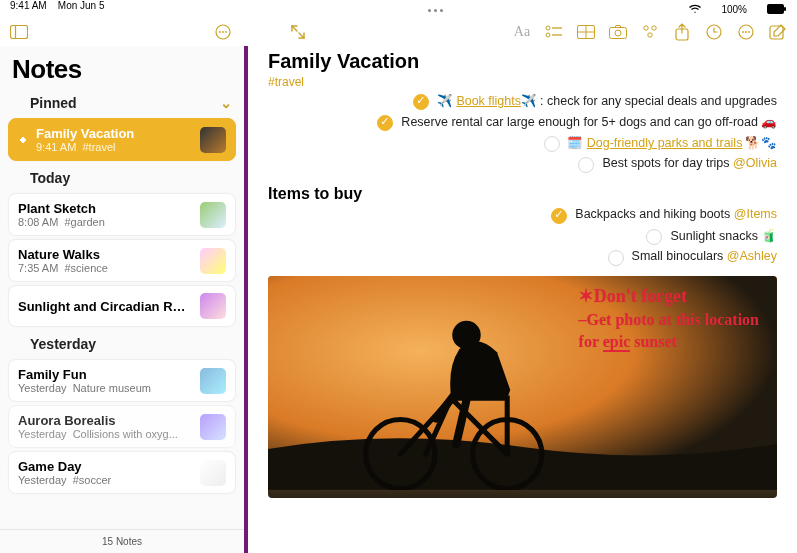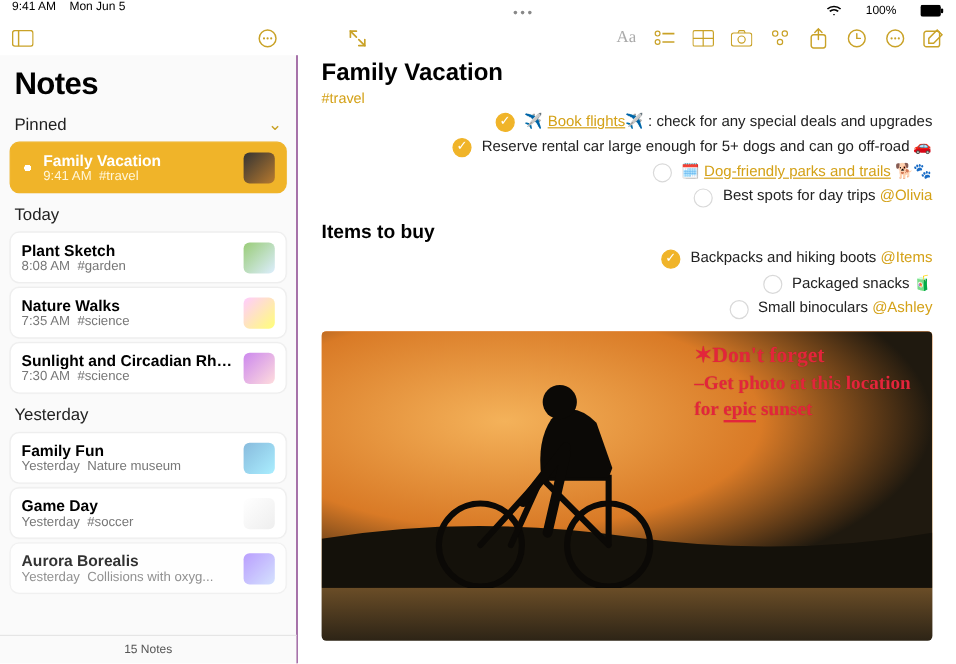--- a/index.html
+++ b/index.html
@@ -7,23 +7,23 @@
   .statusbar { height: 18px; display:flex; justify-content:space-between; font-size:10px; padding:0 10px; color:#000; }
   .statusbar .right { display:flex; align-items:center; gap:20px; }
   .toolbar { height: 28px; display:flex; align-items:center; padding: 0 10px; }
   .toolbar .left, .toolbar .right { display:flex; align-items:center; gap:14px; }
   .toolbar .mid { flex:1; display:flex; justify-content:center; }
   .toolbar .threedots { display:flex; gap:3px; }
   .toolbar .threedots span{ width:3px;height:3px;border-radius:50%;background:#888;}
   .icon { width:18px; height:18px; display:inline-flex; align-items:center; justify-content:center; color:#c9a227; }
   .icon.gray { color:#aaa; }
   .app { display:flex; height: calc(553px - 18px - 28px); }
-  .sidebar { width: 248px; border-right:1px solid #701a75; display:flex; flex-direction:column; background:#fafafa; position:relative;}
+  .sidebar { width: 248px; border-right:4px solid #701a75; display:flex; flex-direction:column; background:#fafafa; position:relative;}
   .sidebar h1 { font-size:26px; font-weight:800; padding:8px 12px 6px; letter-spacing:-0.5px; }
-  .section-hdr { display:flex; align-items:center; justify-content:space-between; padding:4px 12px 2px; font-weight:400; font-size:14px; color:#222;}
+  .section-hdr { display:flex; align-items:center; justify-content:space-between; padding:4px 12px 2px; font-weight:700; font-size:14px; color:#222;margin-left:18px;}
   .section-hdr .chev { color:#c9a227; font-size:14px;}
   .list { padding: 2px 6px; }
   .row { background:#fff; border:0.5px solid #eee; border-radius:8px; padding:7px 9px; margin:3px 2px; display:flex; align-items:center; gap:8px; box-shadow: 0 0 0 0.5px rgba(0,0,0,0.02); cursor:pointer;}
   .row.sel { background:#f0b429; border-color:#f0b429; color:#fff; }
   .row .txt { flex:1; min-width:0; }
   .row .title { font-size:13px; font-weight:600; white-space:nowrap; overflow:hidden; text-overflow:ellipsis;}
   .row .meta { font-size:11px; color:#777; }
   .row.sel .meta { color:#fff6d9; }
   .thumb { width:26px; height:26px; border-radius:5px; background:linear-gradient(135deg,#ccc,#eee); flex:none; }
   .pin-ind { width:10px;height:10px; background:#fff; mask: radial-gradient(circle,#000 40%,transparent 41%); border-radius:50%; display:none;}
@@ -32,21 +32,21 @@
   .editor { flex:1; padding: 2px 20px 0 20px; overflow:hidden; position:relative;}
   .note-title { font-size:20px; font-weight:800; margin-top:2px; margin-bottom:2px;}
   .tag { color:#d4a117; font-size:12px; }
   .check-line { display:flex; align-items:flex-start; gap:8px; font-size:12.5px; margin:4px 0; color:#222;justify-content:flex-end;}
   .chk { width:16px;height:16px;border-radius:50%; border:1.5px solid #d9d9d9; flex:none; position:relative; margin-top:1px;}
   .chk.done { background:#f0b429; border-color:#f0b429;}
   .chk.done::after{content:"✓"; color:#fff; font-size:11px; position:absolute; left:2px; top:-1px;}
   .link { color:#d4a117; text-decoration:underline; text-decoration-color:#d4a117;}
   .mention { color:#d4a117; }
   .section-h2 { font-size:16px; font-weight:800; margin:12px 0 4px;}
-  .photo { margin-top:10px; height:258px; border-radius:4px; overflow:hidden; position:relative; background:linear-gradient(180deg,#e57f2f 0%, #f2a84d 45%, #2d2416 100%);}
+  .photo { margin-top:10px; height:222px; border-radius:4px; overflow:hidden; position:relative; background:linear-gradient(180deg,#e57f2f 0%, #f2a84d 45%, #2d2416 100%);}
   .cyclist-svg { position:absolute; inset:0; }
   .hand { position:absolute; right:18px; top:10px; color:#e3253b; font-family:"Comic Sans MS","Marker Felt",cursive; font-weight:700; text-shadow:0 0 1px rgba(0,0,0,0.15); font-size:18px; line-height:1.15; text-align:left;}
   .hand .small { font-size:16px; font-weight:600; display:block; margin-top:4px; }
   .hand .under { border-bottom:2px solid #e3253b; }
   svg { display:block; }
 </style>
 </head>
 <body>
 
 <div class="statusbar">
@@ -198,50 +198,49 @@
       <div class="row">
         <div class="txt">
             <div class="title">Nature Walks</div>
             <div class="meta"><span>7:35 AM</span>&nbsp;&nbsp;<span>#science</span></div>
           </div>
         <div class="thumb" style="background:linear-gradient(135deg,#fcf,#ff7);"></div>
       </div>
       <div class="row">
         <div class="txt">
             <div class="title">Sunlight and Circadian Rhy...</div>
-            <div class="meta"><span>7:30 AM</span>&nbsp;&nbsp;<span>#science</span></div>
           </div>
         <div class="thumb" style="background:linear-gradient(135deg,#c8e,#fdd);"></div>
       </div>
     </div>
 
     <div class="section-hdr">
       <span>Yesterday</span>
     </div>
     <div class="list">
       <div class="row">
         <div class="txt">
             <div class="title">Family Fun</div>
             <div class="meta"><span>Yesterday</span>&nbsp;&nbsp;<span>Nature museum</span></div>
           </div>
         <div class="thumb" style="background:linear-gradient(135deg,#8bd,#aef);"></div>
       </div>
+      <div class="row" style="opacity:0.8;">
+        <div class="txt">
+            <div class="title">Aurora Borealis</div>
+            <div class="meta"><span>Yesterday</span>&nbsp;&nbsp;<span>Collisions with oxyg...</span></div>
+          </div>
+        <div class="thumb" style="background:linear-gradient(135deg,#a8f,#cdf);"></div>
+      </div>
       <div class="row">
         <div class="txt">
             <div class="title">Game Day</div>
             <div class="meta"><span>Yesterday</span>&nbsp;&nbsp;<span>#soccer</span></div>
           </div>
         <div class="thumb" style="background:linear-gradient(135deg,#fff,#eee);"></div>
-      </div>
-      <div class="row" style="opacity:0.8;">
-        <div class="txt">
-            <div class="title">Aurora Borealis</div>
-            <div class="meta"><span>Yesterday</span>&nbsp;&nbsp;<span>Collisions with oxyg...</span></div>
-          </div>
-        <div class="thumb" style="background:linear-gradient(135deg,#a8f,#cdf);"></div>
       </div>
     </div>
 
     <div class="footer">15 Notes</div>
   </div>
 
   <div class="editor">
     <div class="note-title">Family Vacation</div>
     <div class="tag">#travel</div>
 
@@ -262,21 +261,21 @@
       <span><span>Best spots for day trips </span><span class="mention">@Olivia</span></span>
     </div>
 
     <div class="section-h2">Items to buy</div>
     <div class="check-line">
       <span class="chk done"></span>
       <span><span>Backpacks and hiking boots </span><span class="mention">@Items</span></span>
     </div>
     <div class="check-line">
       <span class="chk"></span>
-      <span>Packaged snacks 🧃</span>
+      <span>Sunlight snacks 🧃</span>
     </div>
     <div class="check-line">
       <span class="chk"></span>
       <span><span>Small binoculars </span><span class="mention">@Ashley</span></span>
     </div>
 
     <div class="photo">
       <svg class="cyclist-svg" viewBox="0 0 500 210" preserveAspectRatio="xMidYMax slice">
         <rect width="500" height="210" fill="url(#g)"></rect>
         <defs>

